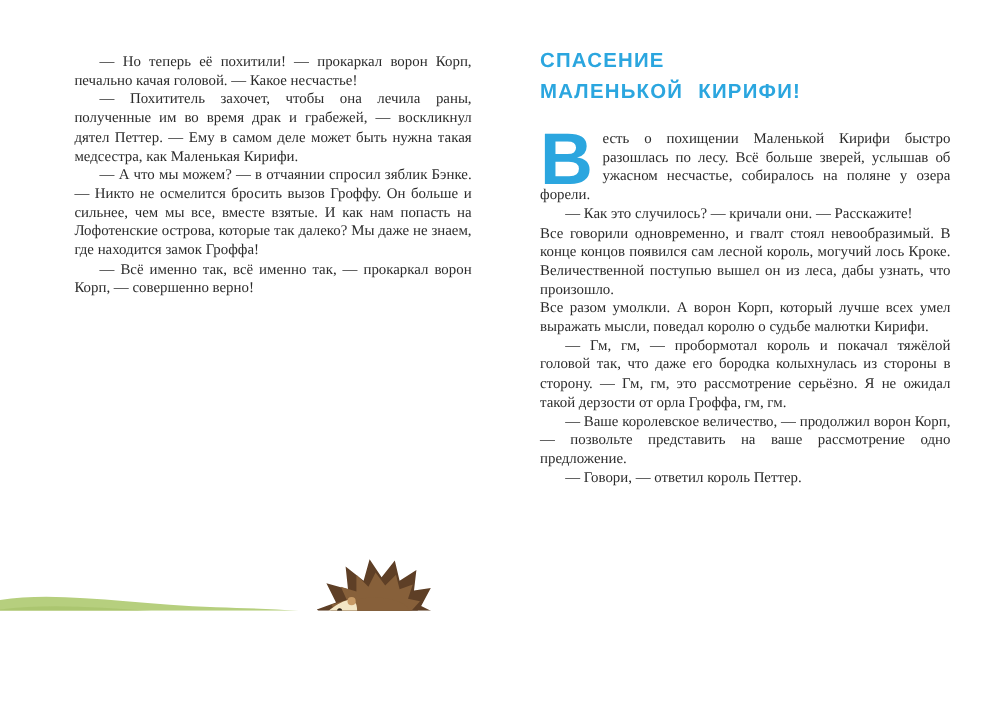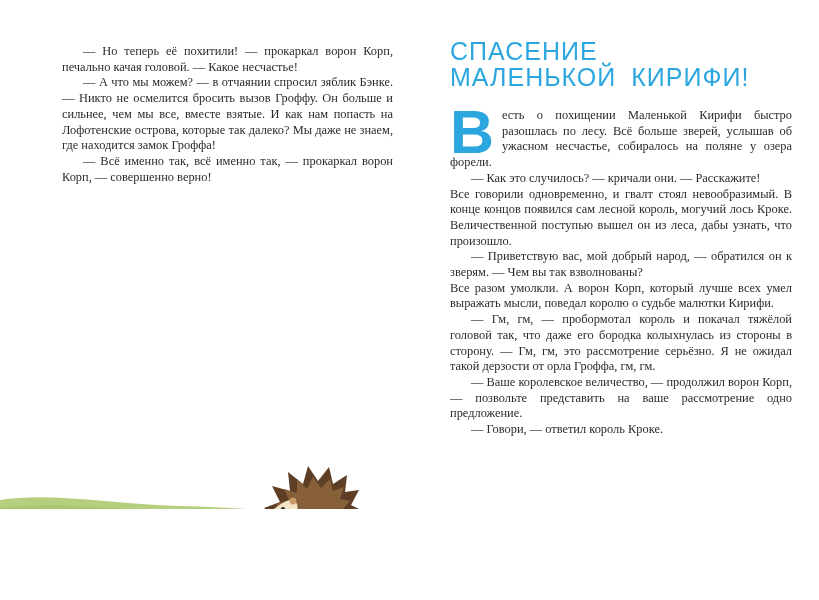--- a/index.html
+++ b/index.html
@@ -20,22 +20,22 @@
   }
   .left-col  { left: 62px;  top: 44px;  width: 331px; }
   .right-col { left: 450px; top: 108px; width: 342px; }
   .para { margin: 0; }
   .para.indent { text-indent: 21px; }
   .chapter-title {
     position: absolute;
     left: 450px; top: 38px;
     margin: 0;
     font-family: "Liberation Sans", sans-serif;
-    font-weight: normal;
-    font-size: 25px;
+    font-weight: bold;
+    font-size: 17px;
     line-height: 26px;
     letter-spacing: 1px;
     word-spacing: 7px;
     color: var(--title-blue, #2ba6df);
   }
   .dropcap {
     float: left;
     font-family: "Liberation Sans", sans-serif;
     font-weight: bold;
     font-size: 61px;
@@ -63,20 +63,21 @@
   .c-spike-light  { fill: var(--hedgehog-light, #87603a); }
   .c-face         { fill: var(--hedgehog-face,  #f3e6c6); }
 </style>
 </head>
 <body>
 
 <div class="spread">
 
   <div class="text-col left-col">
     <p class="para indent">— Но теперь её похитили! — прокаркал ворон Корп, печально качая головой. — Какое несчастье!</p>
+    <p class="para indent">— Похититель захочет, чтобы она лечила раны, полученные им во время драк и грабежей, — воскликнул дятел Петтер. — Ему в самом деле может быть нужна такая медсестра, как Маленькая Кирифи.</p>
     <p class="para indent">— А что мы можем? — в отчаянии спросил зяблик Бэнке. — Никто не осмелится бросить вызов Гроффу. Он больше и сильнее, чем мы все, вместе взятые. И как нам попасть на Лофотенские острова, которые так далеко? Мы даже не знаем, где находится замок Гроффа!</p>
     <p class="para indent">— Всё именно так, всё именно так, — прокаркал ворон Корп, — совершенно верно!</p>
   </div>
 
   <svg class="illustration" viewBox="0 0 410 150" aria-hidden="true">
 
     <path class="c-grass-main" d="M0,50 C50,42 110,54 180,56 C250,58 300,62 338,72 C368,80 388,108 396,146 L0,146 Z"></path>
     <path class="c-grass-mid" opacity="0.85" d="M0,58 C60,50 130,62 200,63 C260,64 305,68 336,78 C360,86 378,112 386,146 L0,146 Z"></path>
     <ellipse class="c-grass-light" cx="110" cy="74" rx="95" ry="13" opacity="0.55"></ellipse>
     <ellipse class="c-grass-light" cx="250" cy="82" rx="80" ry="11" opacity="0.45"></ellipse>
@@ -109,22 +110,21 @@
 
   <h1 class="chapter-title">
     <span>СПАСЕНИЕ</span><br>
     <span>МАЛЕНЬКОЙ КИРИФИ!</span>
   </h1>
 
   <div class="text-col right-col">
     <p class="para lead"><span class="dropcap">В</span><span>есть о похищении Маленькой Кирифи быстро разошлась по лесу. Всё больше зверей, услышав об ужасном несчастье, собиралось на поляне у озера форели.</span></p>
     <p class="para indent">— Как это случилось? — кричали они. — Расскажите!</p>
     <p class="para">Все говорили одновременно, и гвалт стоял невообразимый. В конце концов появился сам лесной король, могучий лось Кроке. Величественной поступью вышел он из леса, дабы узнать, что произошло.</p>
-    <p class="para indent">— Приветствую вас, мой добрый народ, — обратился он к зверям. — Чем вы так взволнованы?</p>
     <p class="para">Все разом умолкли. А ворон Корп, который лучше всех умел выражать мысли, поведал королю о судьбе малютки Кирифи.</p>
     <p class="para indent">— Гм, гм, — пробормотал король и покачал тяжёлой головой так, что даже его бородка колыхнулась из стороны в сторону. — Гм, гм, это рассмотрение серьёзно. Я не ожидал такой дерзости от орла Гроффа, гм, гм.</p>
     <p class="para indent">— Ваше королевское величество, — продолжил ворон Корп, — позвольте представить на ваше рассмотрение одно предложение.</p>
-    <p class="para indent">— Говори, — ответил король Кроке.</p>
+    <p class="para indent">— Говори, — ответил король Петтер.</p>
   </div>
 
   <div class="page-number">13</div>
 
 </div>
 
 </body></html>

